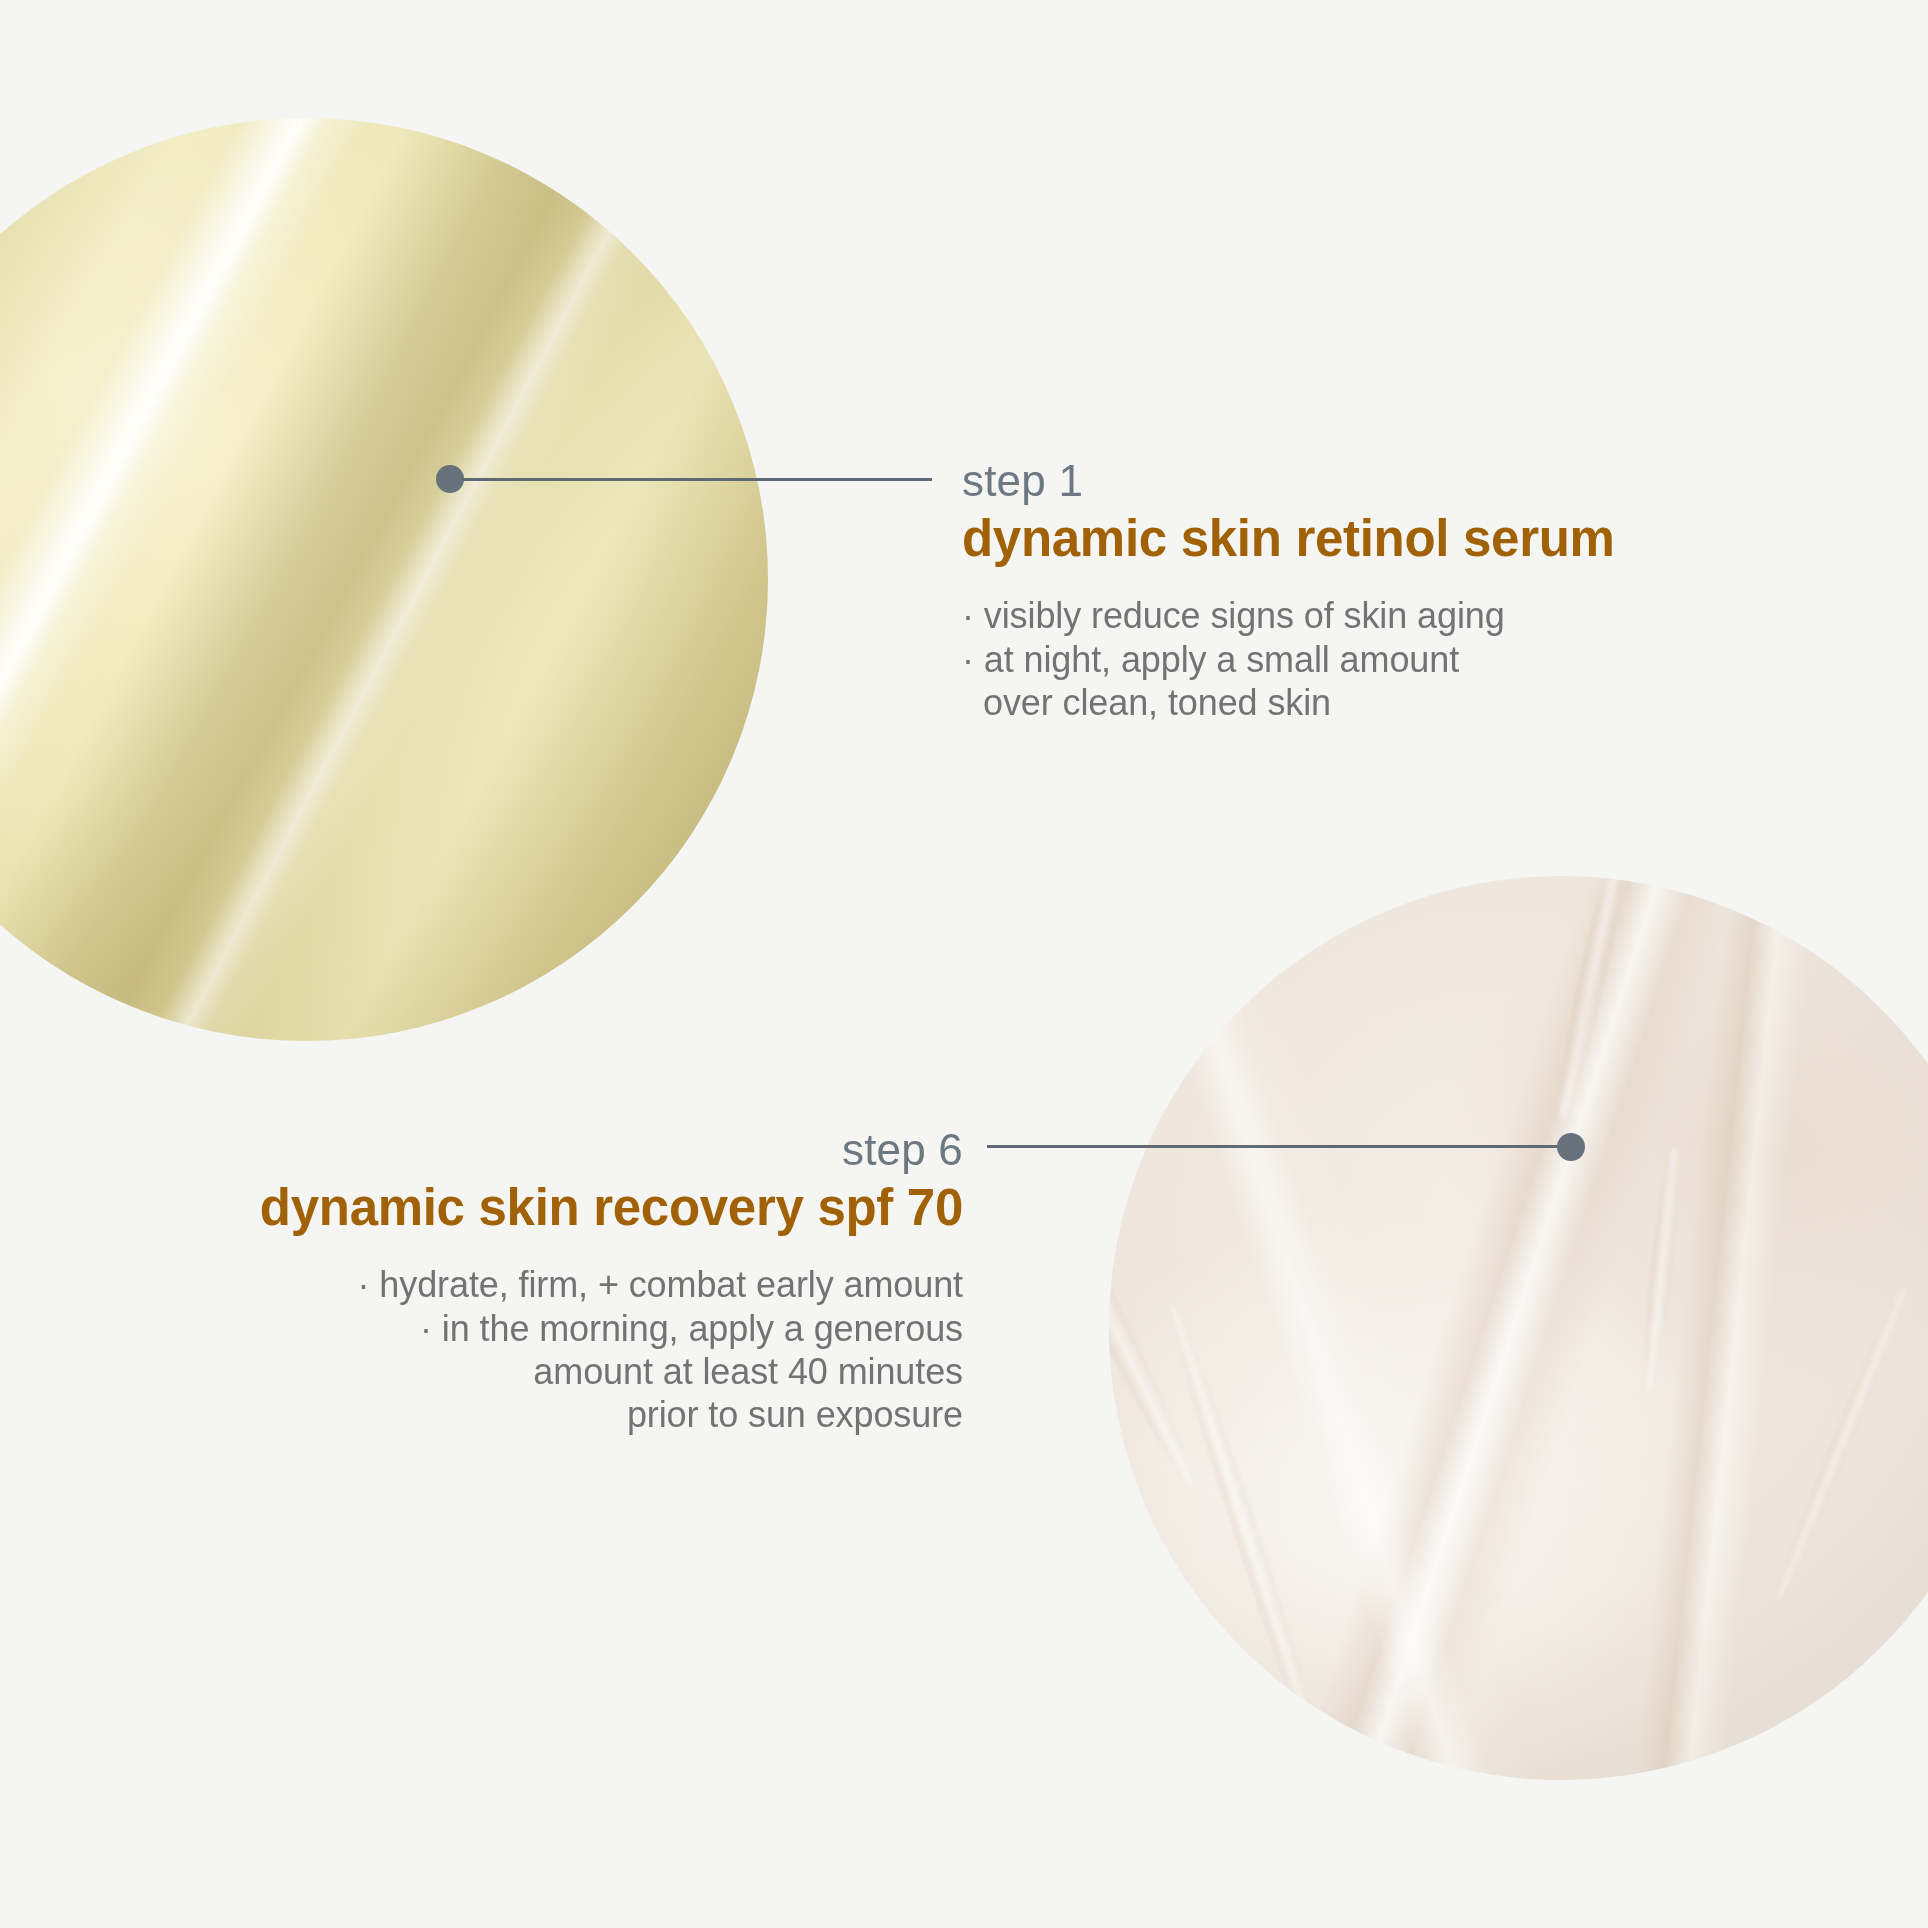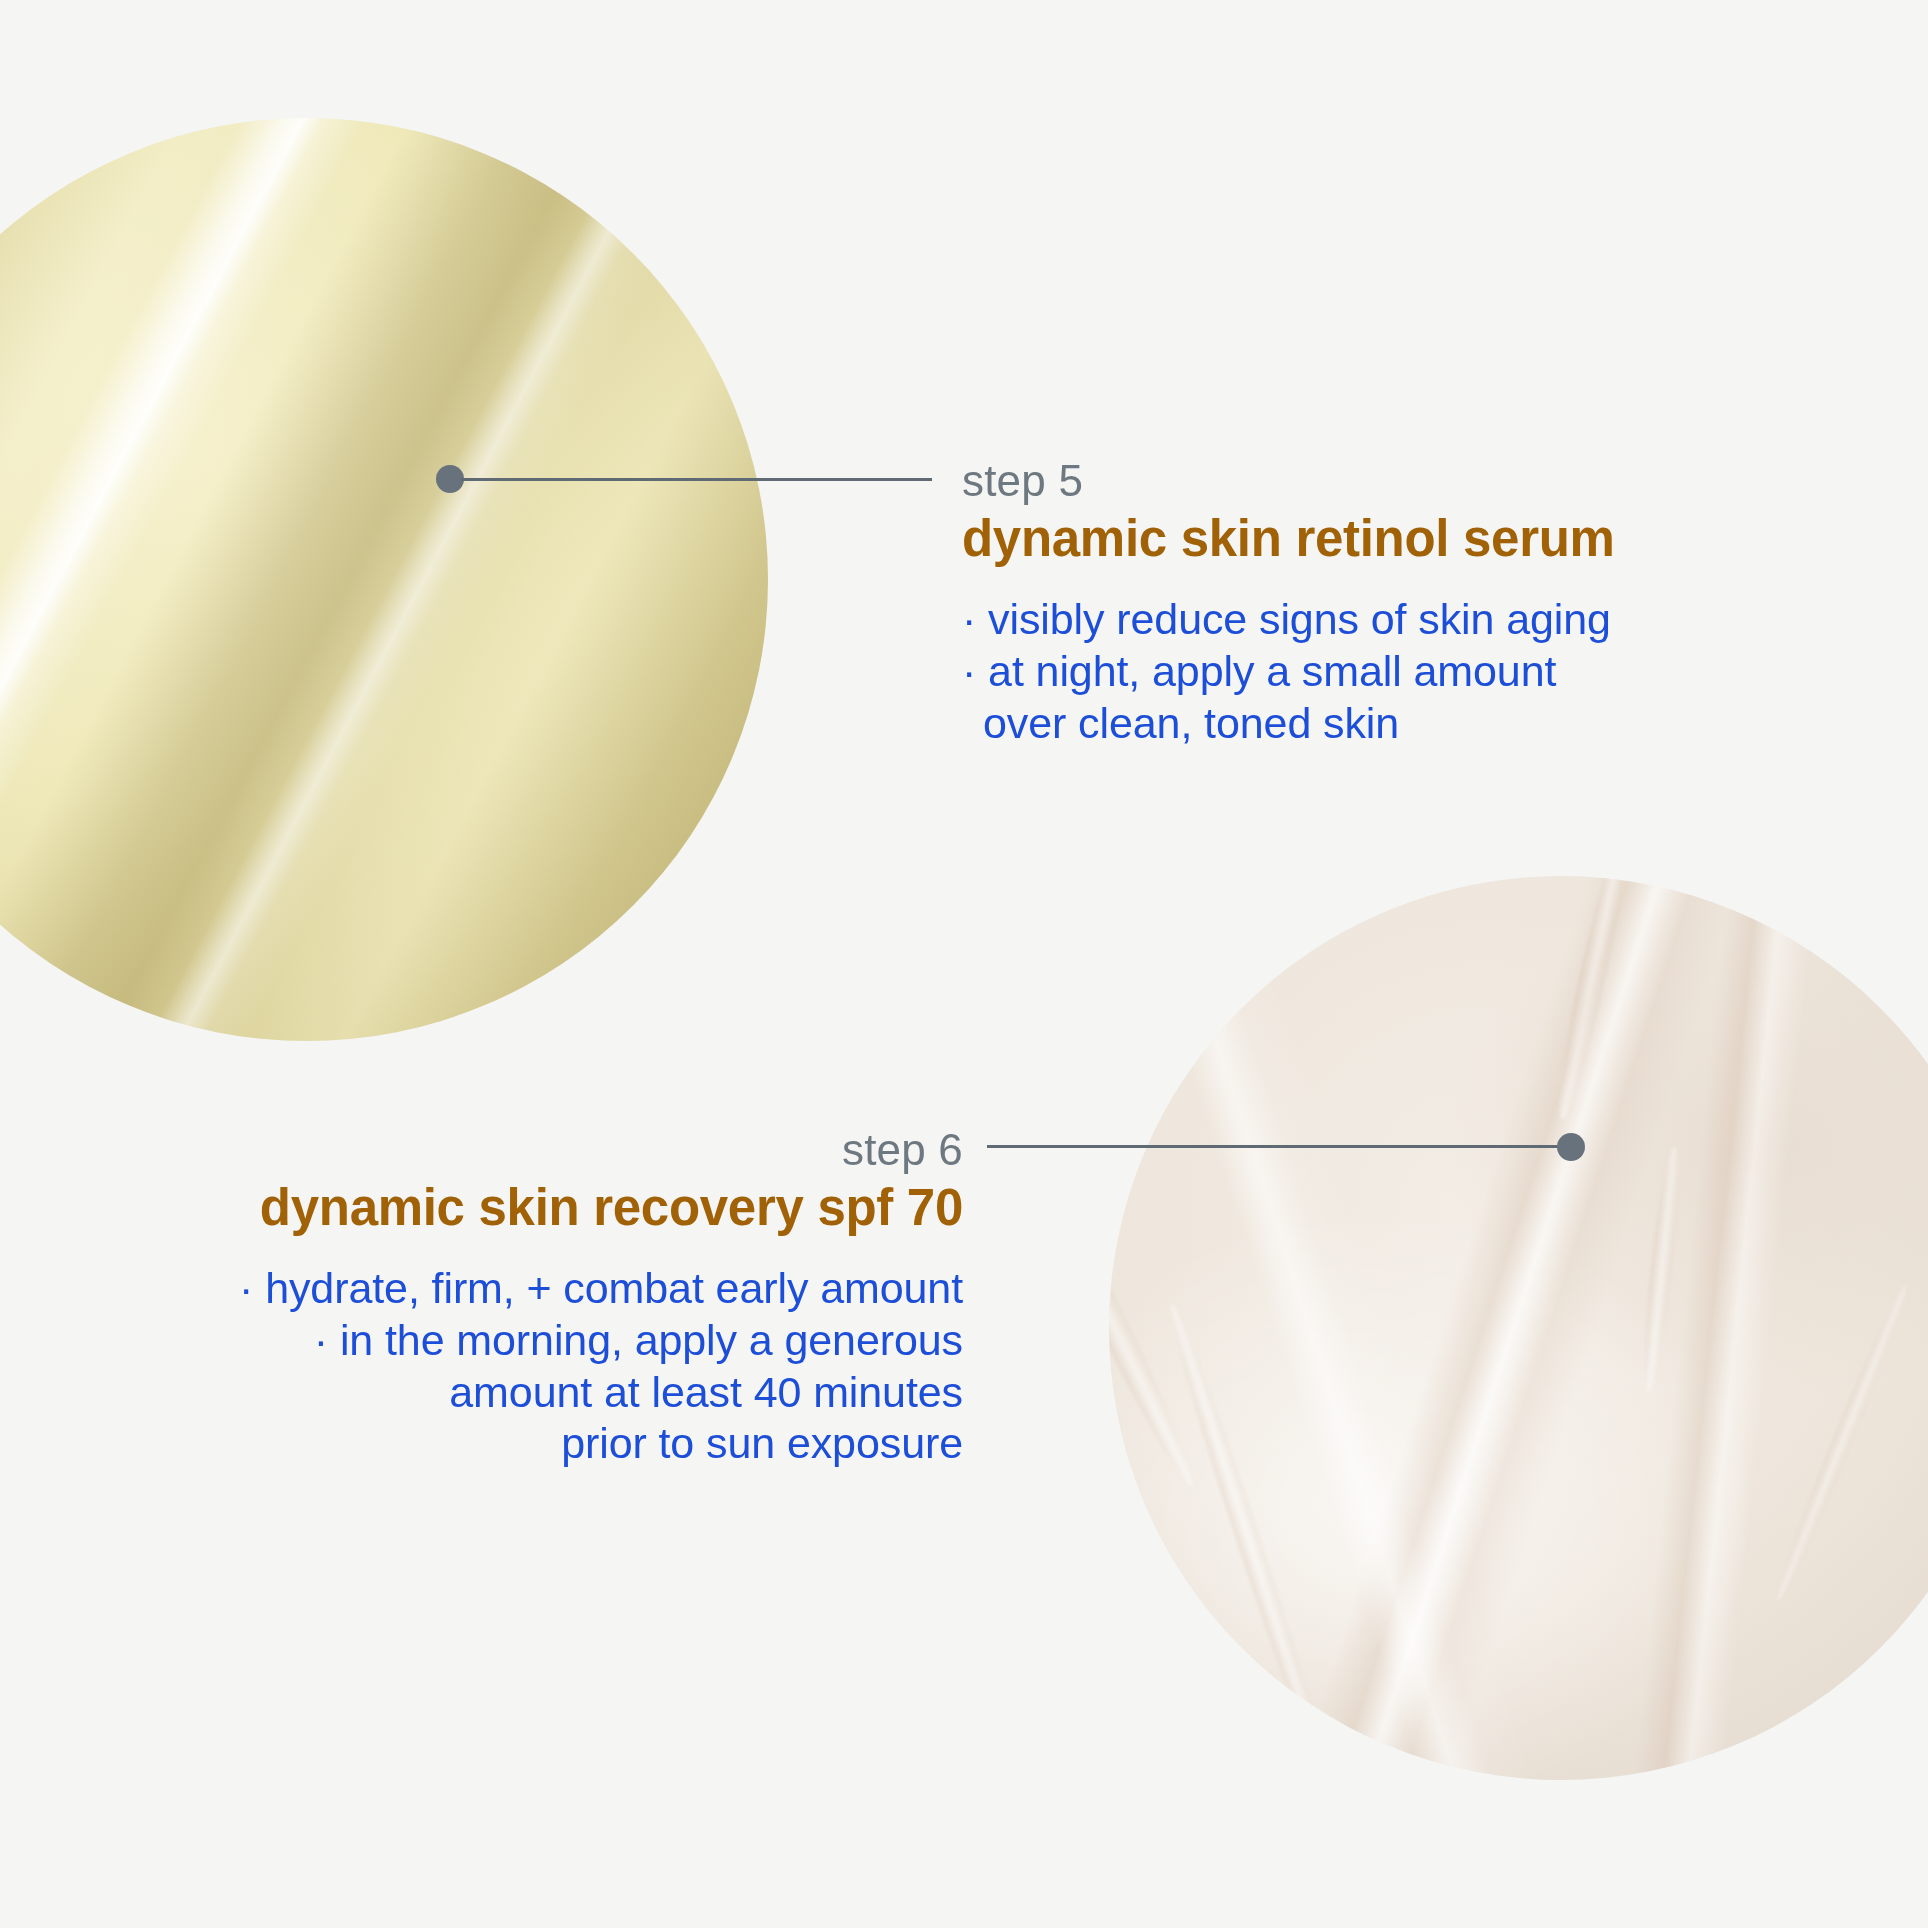--- a/index.html
+++ b/index.html
@@ -104,40 +104,40 @@
   .step-label {
     font-size:44px; font-weight:400; color:#6E7880;
     letter-spacing:0.2px; line-height:1.08;
   }
   .product-title {
     font-size:51px; font-weight:700; color:#a16207;
     letter-spacing:-0.3px; line-height:1.32;
   }
   .bullets { list-style:none; margin-top:22.6px; }
   .bullets li {
-    font-size:43px; font-weight:400; color:#1d4ed8;
+    font-size:36px; font-weight:400; color:#737373;
     line-height:1.20; letter-spacing:-0.1px;
     white-space:pre-line;
   }
   #step1-block .bullets li { text-indent:-21px; padding-left:21px; }
 </style>
 </head>
 <body>
 
 <div class="stage">
 
   <div class="swatch" id="serum-swatch">
     <div class="edge-shade"></div>
   </div>
 
   <div class="leader-dot" style="left:436px; top:465px;"></div>
   <div class="leader-line" style="left:461px; top:478px; width:471px;"></div>
 
   <div class="text-block" id="step1-block">
-    <div class="step-label">step 5</div>
+    <div class="step-label">step 1</div>
     <div class="product-title">dynamic skin retinol serum</div>
     <ul class="bullets">
       <li>· visibly reduce signs of skin aging</li>
       <li>· at night, apply a small amount
 over clean, toned skin</li>
     </ul>
   </div>
 
   <div class="swatch" id="spf-swatch">
     <div class="ridge" style="left:52%;  top:-4%;  width:24.5px;  height:282px; transform:rotate(12deg);  opacity:.55;"></div>

